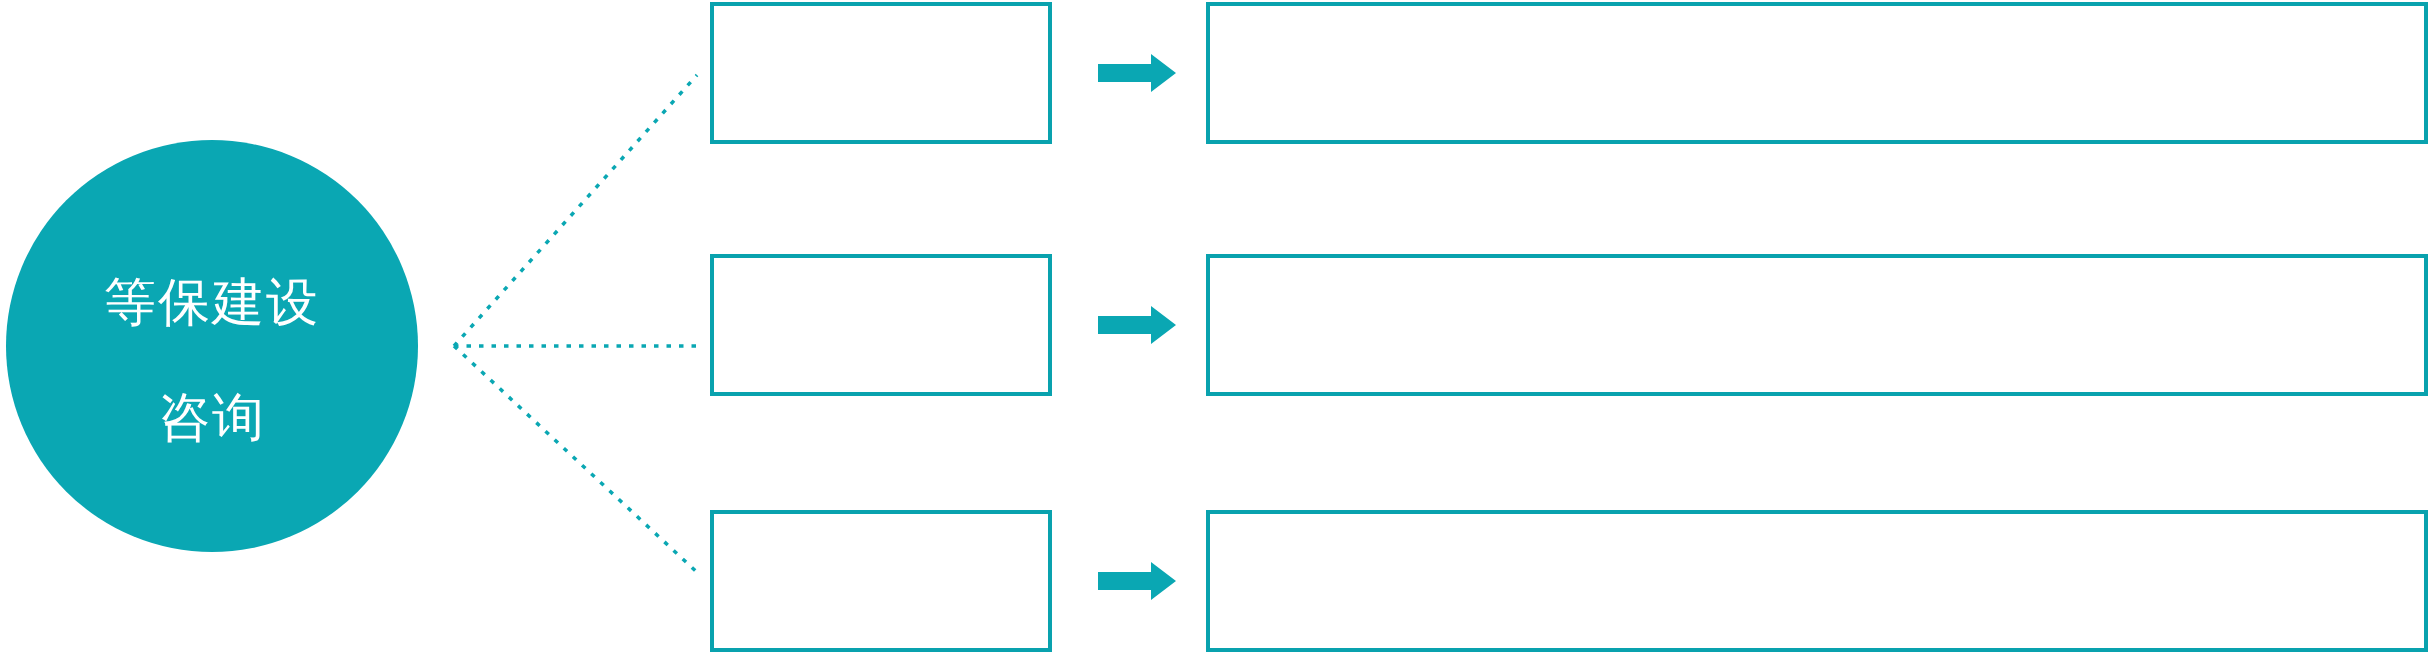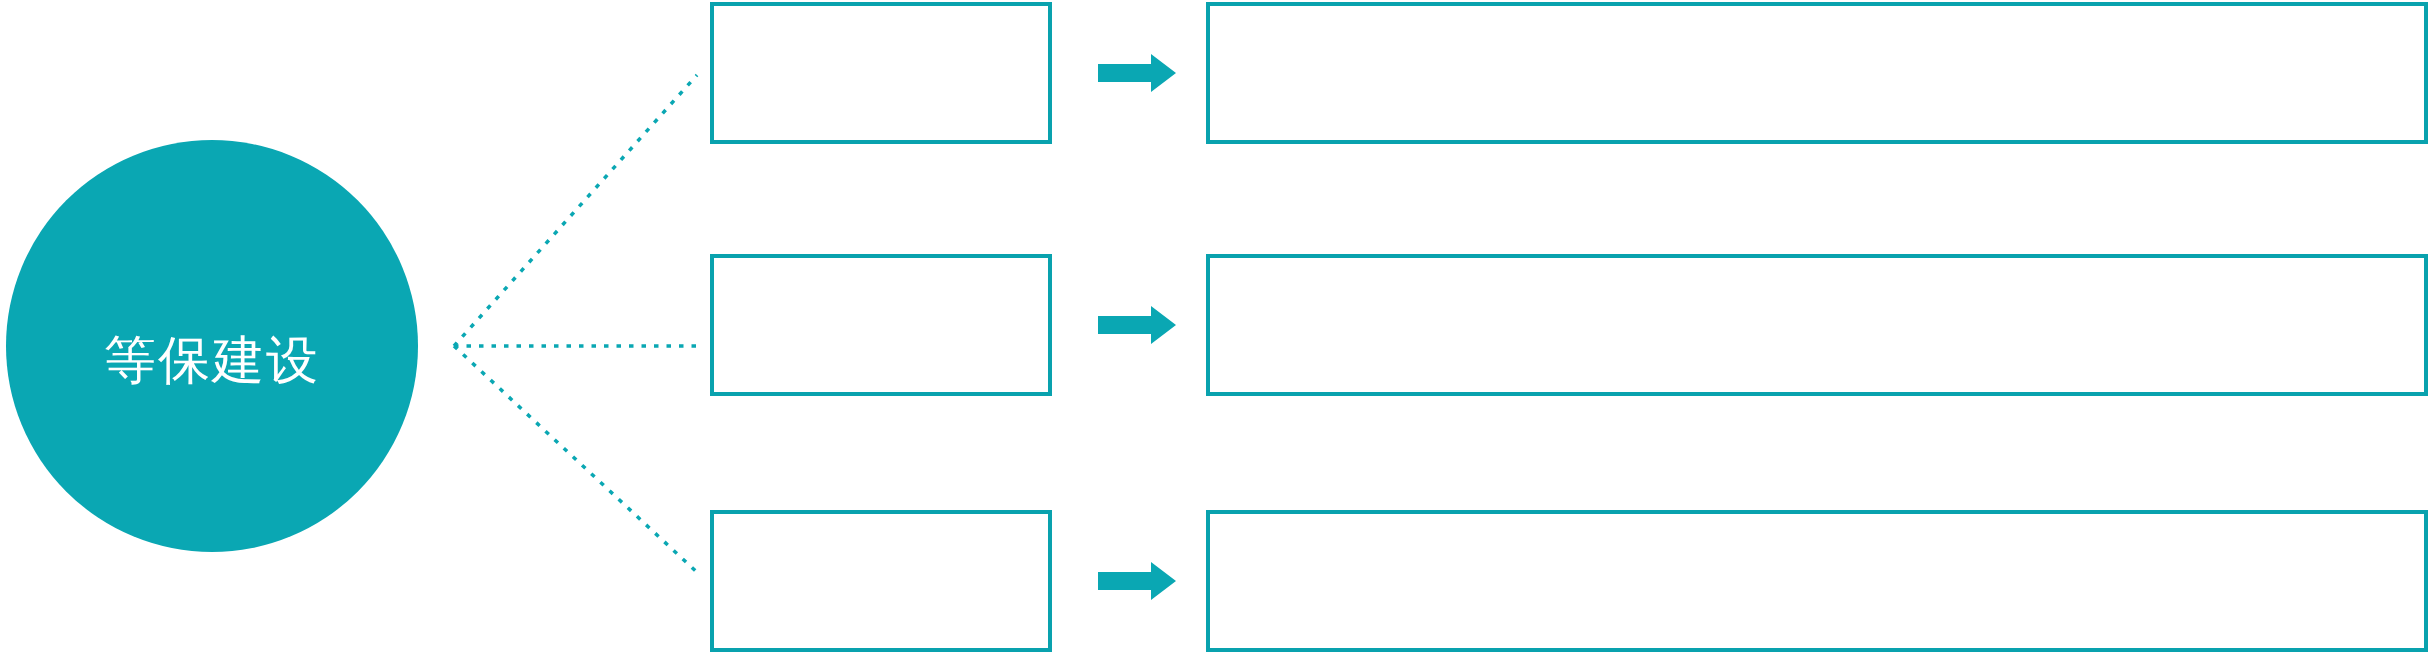--- a/index.html
+++ b/index.html
@@ -57,20 +57,21 @@
 <div class="canvas">
 
   <svg class="connectors" viewBox="0 0 2434 655" xmlns="http://www.w3.org/2000/svg" aria-hidden="true">
     <polyline points="454,346 697,75"></polyline>
     <polyline points="454,346 703,346"></polyline>
     <polyline points="454,346 700,575"></polyline>
   </svg>
 
   <div class="topic-circle">
     <span class="line">等保建设</span>
+    <span class="line">咨询</span>
   </div>
 
   <div class="row row-1">
     <div class="category-box"></div>
     <div class="arrow-wrap">
       <svg viewBox="0 0 78 38" xmlns="http://www.w3.org/2000/svg" aria-hidden="true">
         <polygon points="0,10 53,10 53,0 78,19 53,38 53,28 0,28"></polygon>
       </svg>
     </div>
     <div class="description-box"></div>

